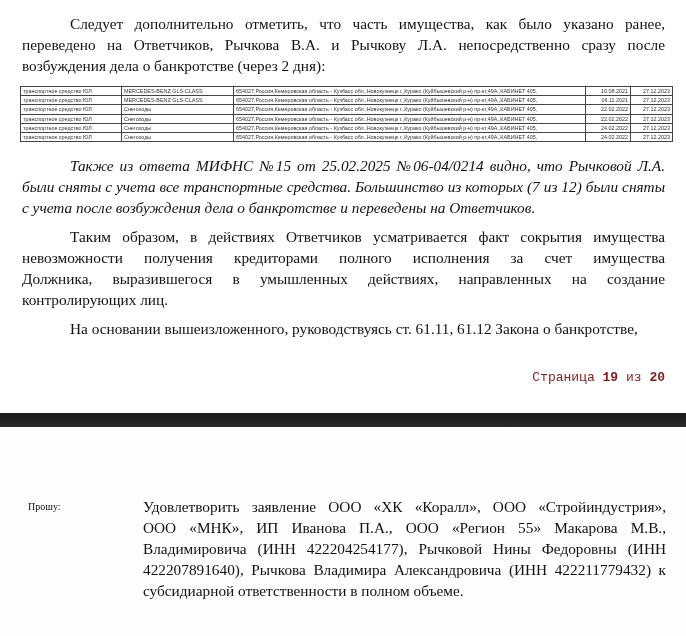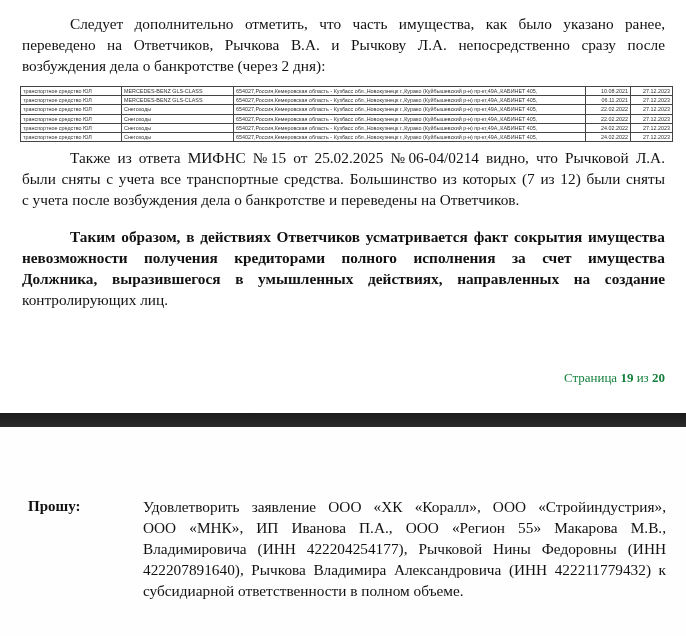--- a/index.html
+++ b/index.html
@@ -29,29 +29,28 @@
       left: 22px;
       width: 643px;
       font-size: 15.3px;
       line-height: 21px;
       text-align: justify;
       text-align-last: left;
     }
     .para .indent { display: inline-block; width: 48px; }
 
     .p1 { top: 13px; }
-    .p2 { top: 147px; }
+    .p2 { top: 155px; font-style: italic; }
     .p3 { top: 226px; }
     .p4 { top: 318px; }
 
     .p3 .justify-line {
       display: block;
       text-align: justify;
       text-align-last: justify;
-      font-weight: bold;
     }
     .p3 .last-line { display: block; text-align: center; }
 
     .p1 .justify-line,
     .p2 .justify-line {
       display: block;
       text-align: justify;
       text-align-last: justify;
     }
     .p1 .last-line, .p2 .last-line { display: block; text-align: right; }
@@ -76,21 +75,22 @@
       line-height: 8px;
     }
     table.assets td.num { text-align: right; }
     table.assets { border: 1.5px solid #222; }
 
     .page-number {
       position: absolute;
       top: 370px;
       right: 21px;
       font-size: 13px;
-      color: #15803d;
+      color: #7f1d1d;
+      font-family: Liberation Mono, monospace;
     }
     .page-number b { font-weight: bold; }
 
     .page-gap {
       position: absolute;
       top: 413px;
       left: 0;
       width: 686px;
       height: 14px;
       background: linear-gradient(#1b1b1b, #2a2a2a);
@@ -99,22 +99,22 @@
     .request {
       position: absolute;
       top: 496px;
       left: 0;
       width: 686px;
     }
     .request-label {
       position: absolute;
       left: 28px;
       top: 0;
-      font-size: 15px;
-      font-weight: bold;
+      font-size: 10px;
+      font-weight: normal;
       line-height: 21px;
     }
     .request-body {
       position: absolute;
       left: 143px;
       top: 0;
       width: 523px;
       font-size: 15.3px;
       line-height: 21px;
     }
@@ -196,20 +196,23 @@
     <span class="last-line">с учета после возбуждения дела о банкротстве и переведены на Ответчиков.</span>
   </div>
 
   <div class="para p3">
     <span class="justify-line"><span class="indent"></span><span>Таким образом, в действиях Ответчиков усматривается факт сокрытия имущества</span></span>
     <span class="justify-line">невозможности получения кредиторами полного исполнения за счет имущества</span>
     <span class="justify-line">Должника, выразившегося в умышленных действиях, направленных на создание</span>
     <span class="last-line">контролирующих лиц.</span>
   </div>
 
+  <div class="para p4">
+    <span class="indent"></span><span>На основании вышеизложенного, руководствуясь ст. 61.11, 61.12 Закона о банкротстве,</span>
+  </div>
 
   <div class="page-number">
     <span>Страница</span>
     <b>19</b>
     <span>из</span>
     <b>20</b>
   </div>
 </div>
 
 <div class="page-gap"></div>

